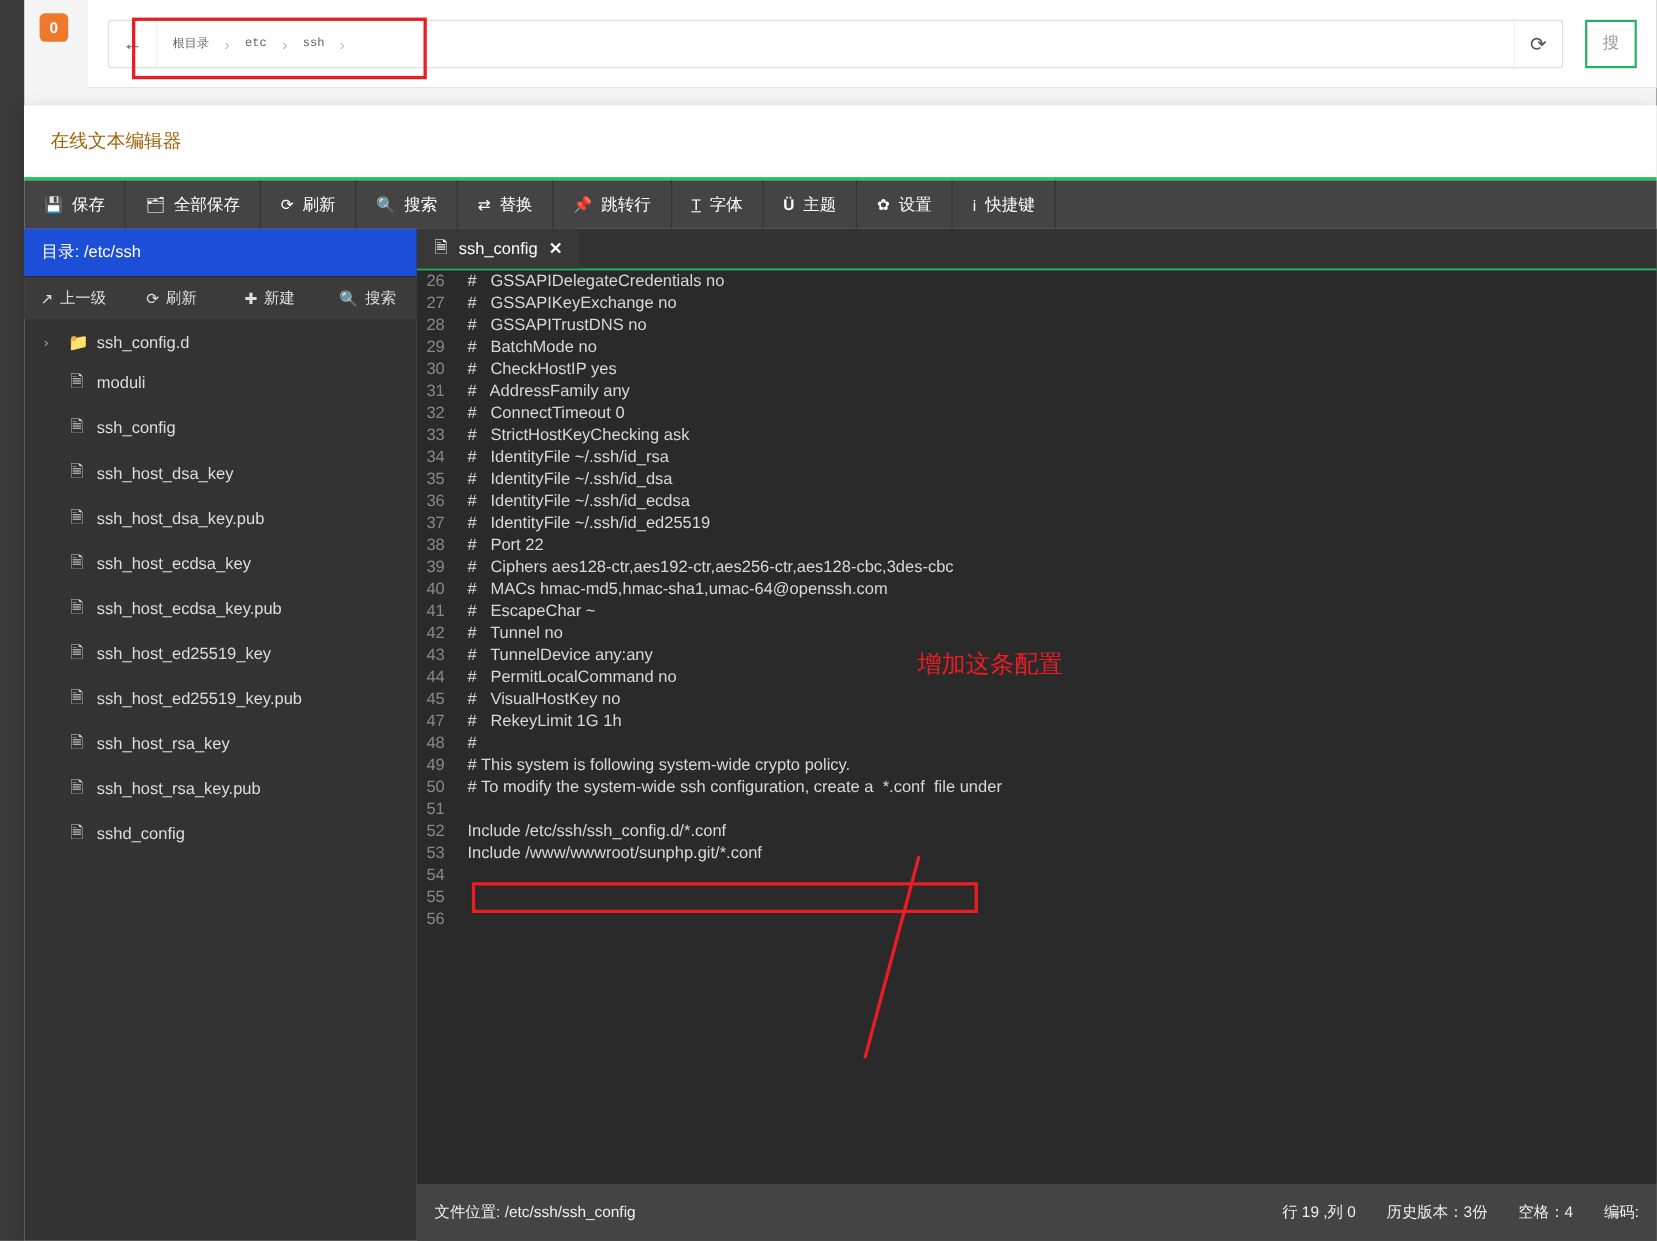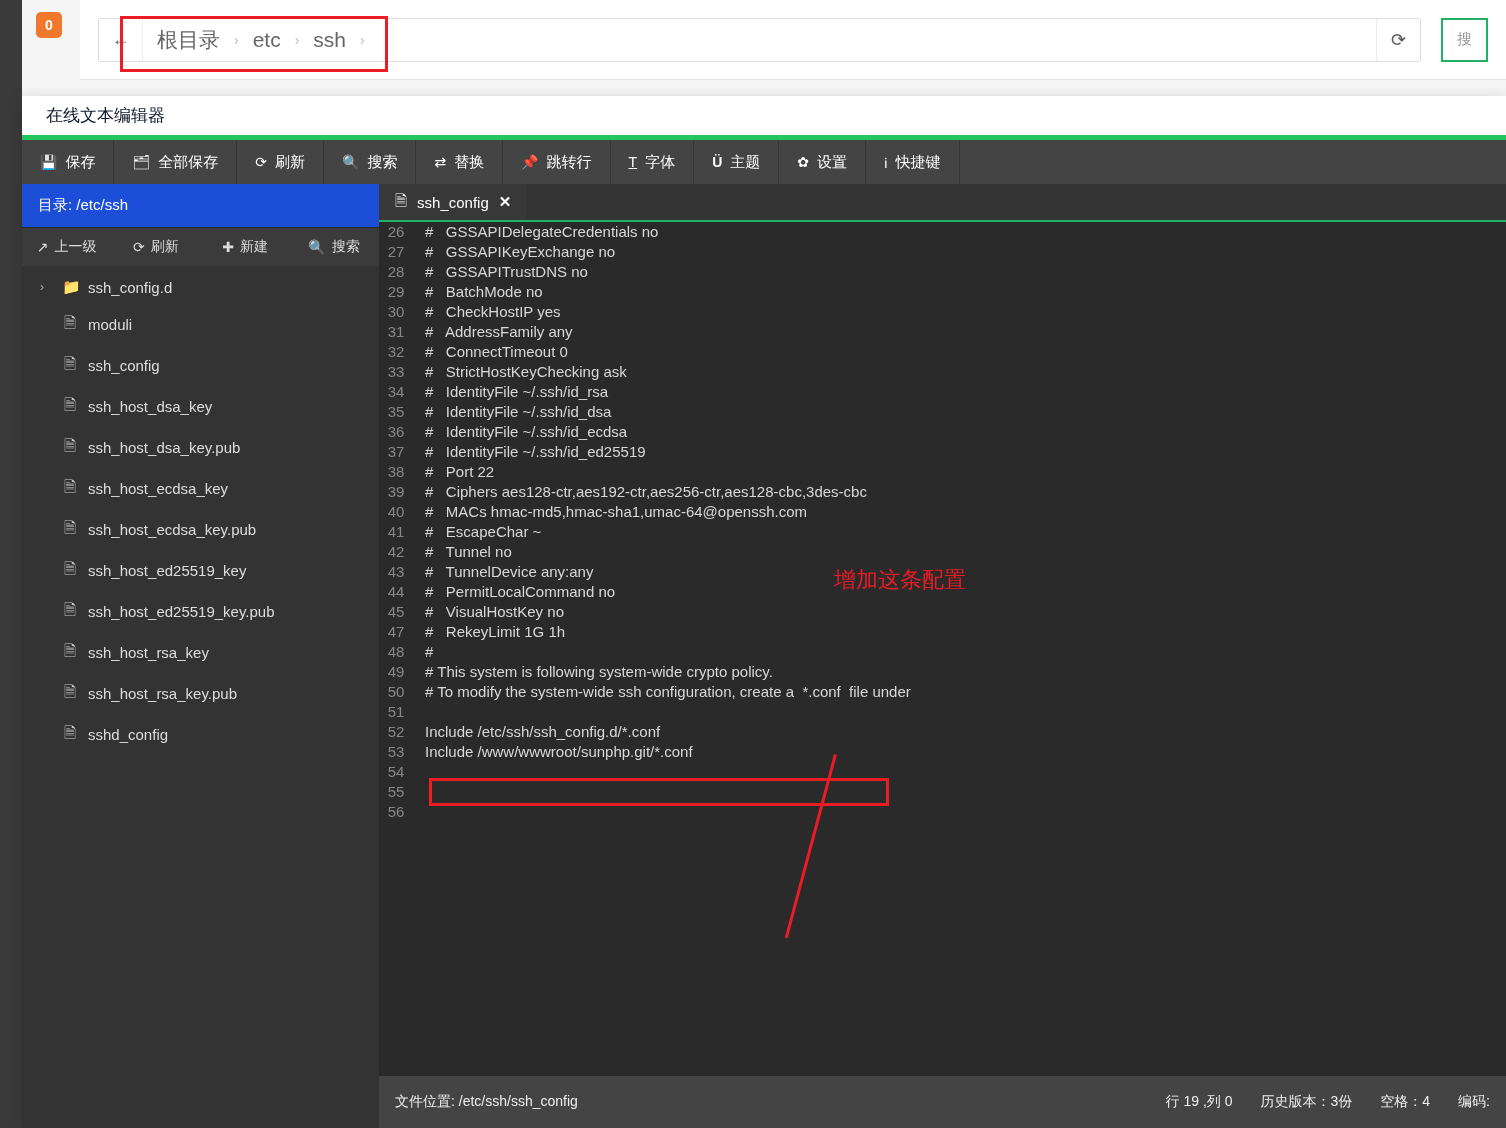--- a/index.html
+++ b/index.html
@@ -2,28 +2,28 @@
 <html><head>
 <meta charset="utf-8">
 <style>
 * { margin:0; padding:0; box-sizing:border-box; font-family:"Microsoft YaHei",Arial,sans-serif; }
 body { background:#f5f5f5; width:1506px; height:1128px; overflow:hidden; position:relative; }
 .leftbar { position:absolute; left:0; top:0; width:22px; height:1128px; background:#3a3a3a; }
 .badge-0 { position:absolute; left:36px; top:12px; width:26px; height:26px; background:#f0782c; color:#fff; border-radius:5px; display:flex; align-items:center; justify-content:center; font-size:14px; font-weight:bold; }
 .topbar { position:absolute; left:80px; top:0; right:0; height:80px; background:#fff; border-bottom:1px solid #e4e4e4; display:flex; align-items:center; padding:0 18px; }
 .breadcrumb { display:flex; align-items:center; border:1px solid #ddd; height:44px; flex:1; border-radius:3px; position:relative; }
 .bc-back { width:44px; display:flex; align-items:center; justify-content:center; color:#666; font-size:18px; border-right:1px solid #eee; height:100%; }
-.bc-item { padding:0 14px; color:#666; font-size:21px; display:flex; align-items:center; }
+.bc-item { padding:0 14px; color:#666; font-size:11px; display:flex; align-items:center;font-family:Liberation Mono, monospace; }
 .bc-sep { color:#bbb; font-size:14px; }
 .bc-refresh { width:44px; display:flex; align-items:center; justify-content:center; border-left:1px solid #eee; height:100%; color:#555; font-size:18px; margin-left:auto; }
 .search-top { margin-left:20px; border:2px solid #1fb264; height:44px; padding:0 14px; display:flex; align-items:center; color:#999; font-size:15px; min-width:30px; }
 .hl-breadcrumb { position:absolute; left:120px; top:16px; width:268px; height:56px; border:3px solid #eb1c24; pointer-events:none; }
 
 .editor-win { position:absolute; left:22px; top:96px; right:0; bottom:0; background:#fff; box-shadow:0 2px 14px rgba(0,0,0,.15); display:flex; flex-direction:column; }
-.ew-title { padding:8px 24px; font-size:17px; color:#0f172a; background:#fff; border-bottom:5px solid #22c55e; }
+.ew-title { padding:21px 24px; font-size:17px; color:#a16207; background:#fff; border-bottom:3px solid #22c55e; }
 .ew-toolbar { background:#444; display:flex; height:44px; }
 .ew-tool { padding:0 18px; display:flex; align-items:center; gap:8px; color:#fff; font-size:15px; border-right:1px solid #353535; cursor:pointer; }
 .ew-tool .ico { font-size:14px; }
 
 .ew-body { flex:1; display:flex; min-height:0; position:relative; }
 .ew-side { width:357px; background:#333; color:#ccc; display:flex; flex-direction:column; }
 .ew-dir { padding:12px 16px; font-size:15px; color:#fff; border-bottom:1px solid #2a2a2a; background:#1d4ed8; }
 .ew-side-tools { display:flex; background:#3b3b3b; }
 .ew-st { flex:1; display:flex; align-items:center; justify-content:center; gap:6px; padding:10px 0; font-size:14px; color:#ddd; cursor:pointer; }
 .ew-tree { flex:1; overflow:auto; padding:4px 0; }

